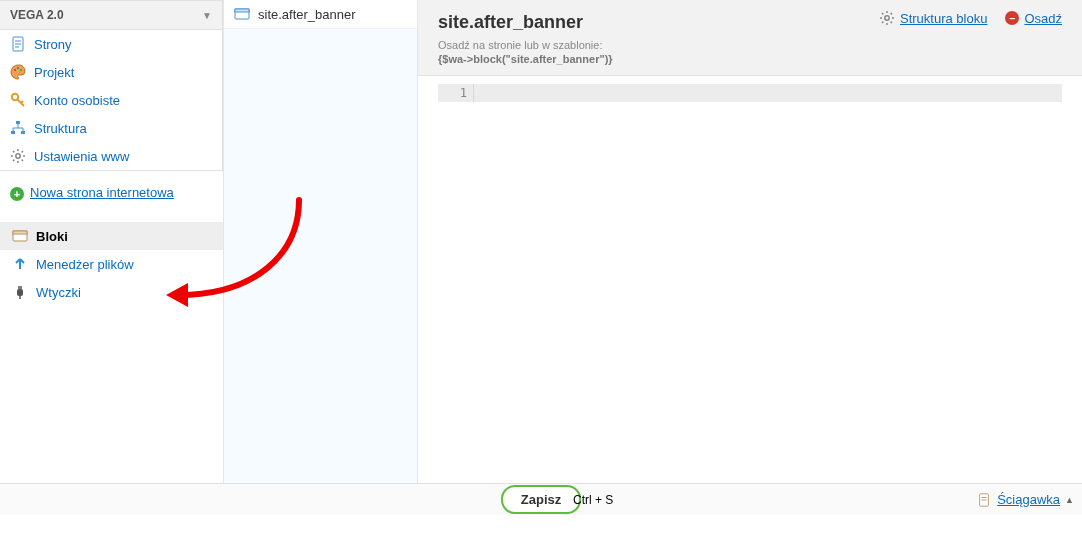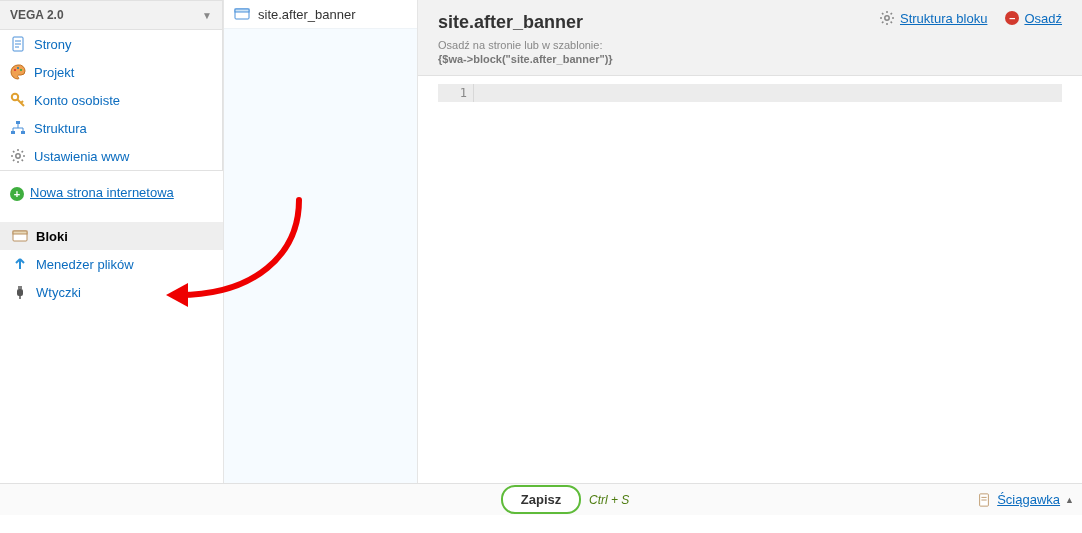--- a/index.html
+++ b/index.html
@@ -209,23 +209,22 @@
     border-radius: 14px;
     padding: 5px 18px;
     font-size: 13px;
     font-weight: bold;
     color: #333;
     cursor: pointer;
   }
   .shortcut {
     position: absolute;
     left: 50%;
-    margin-left: 48px;
-    color: #4d7c0f;
-    font-style: italic;
+    margin-left: 32px;
+    color: #000000;
     font-size: 12px;
   }
   .cheatsheet {
     position: absolute;
     right: 8px;
     display: inline-flex;
     align-items: center;
     gap: 5px;
     color: #0b6cbf;
     font-size: 13px;

